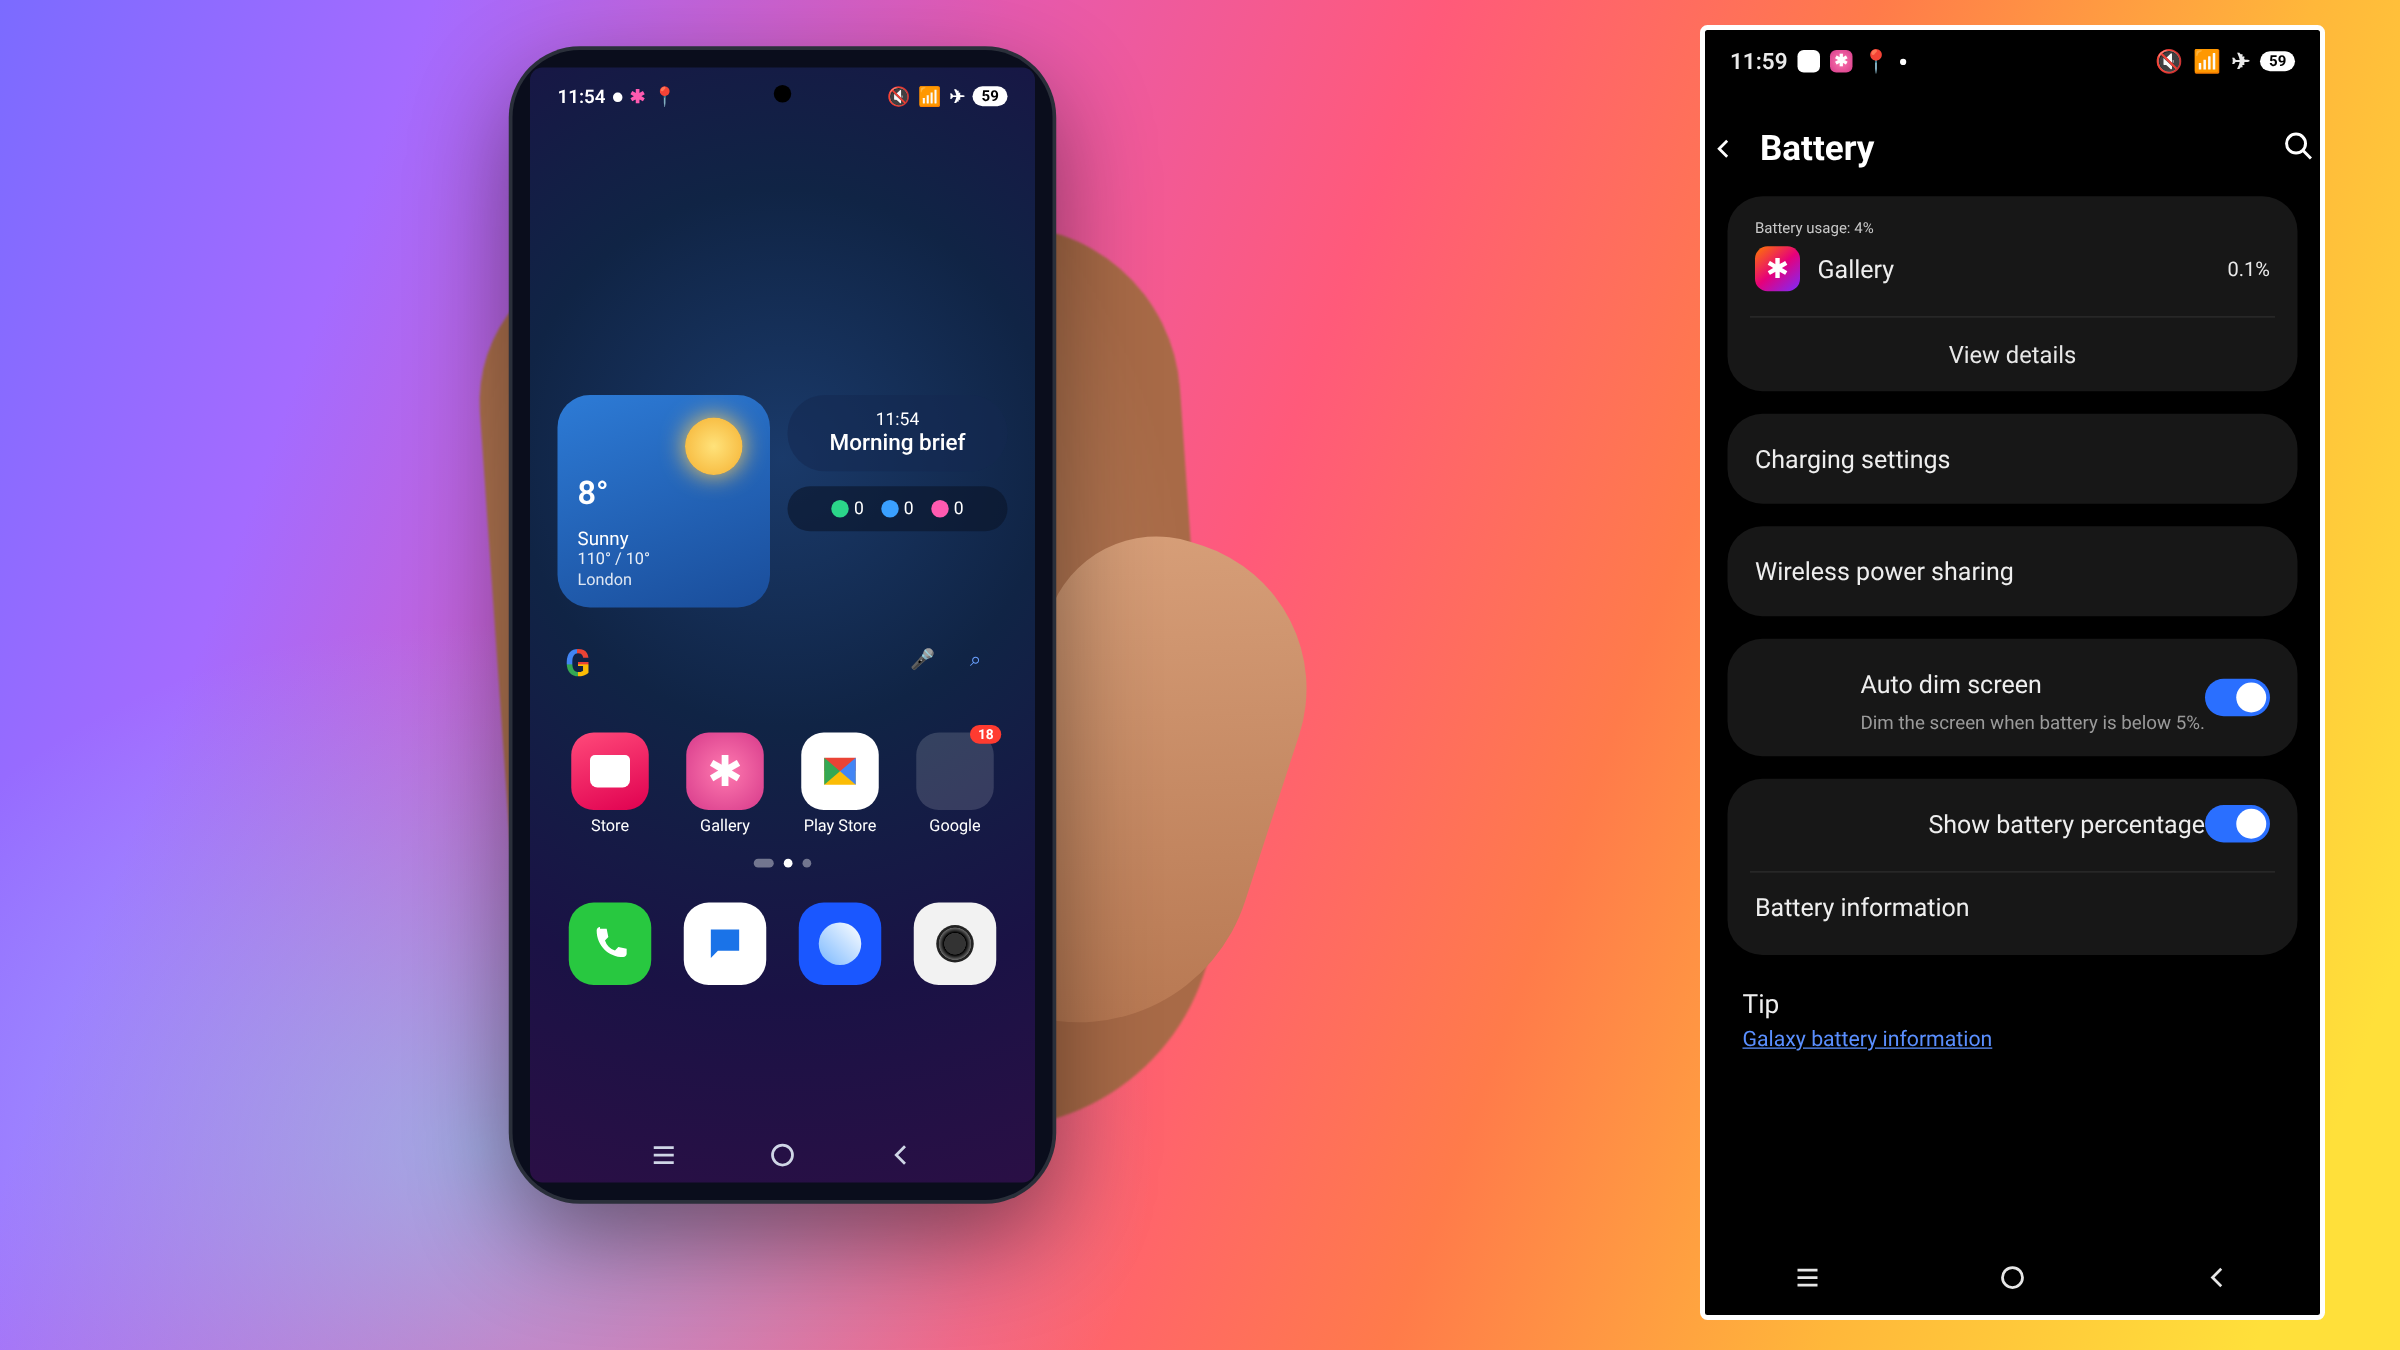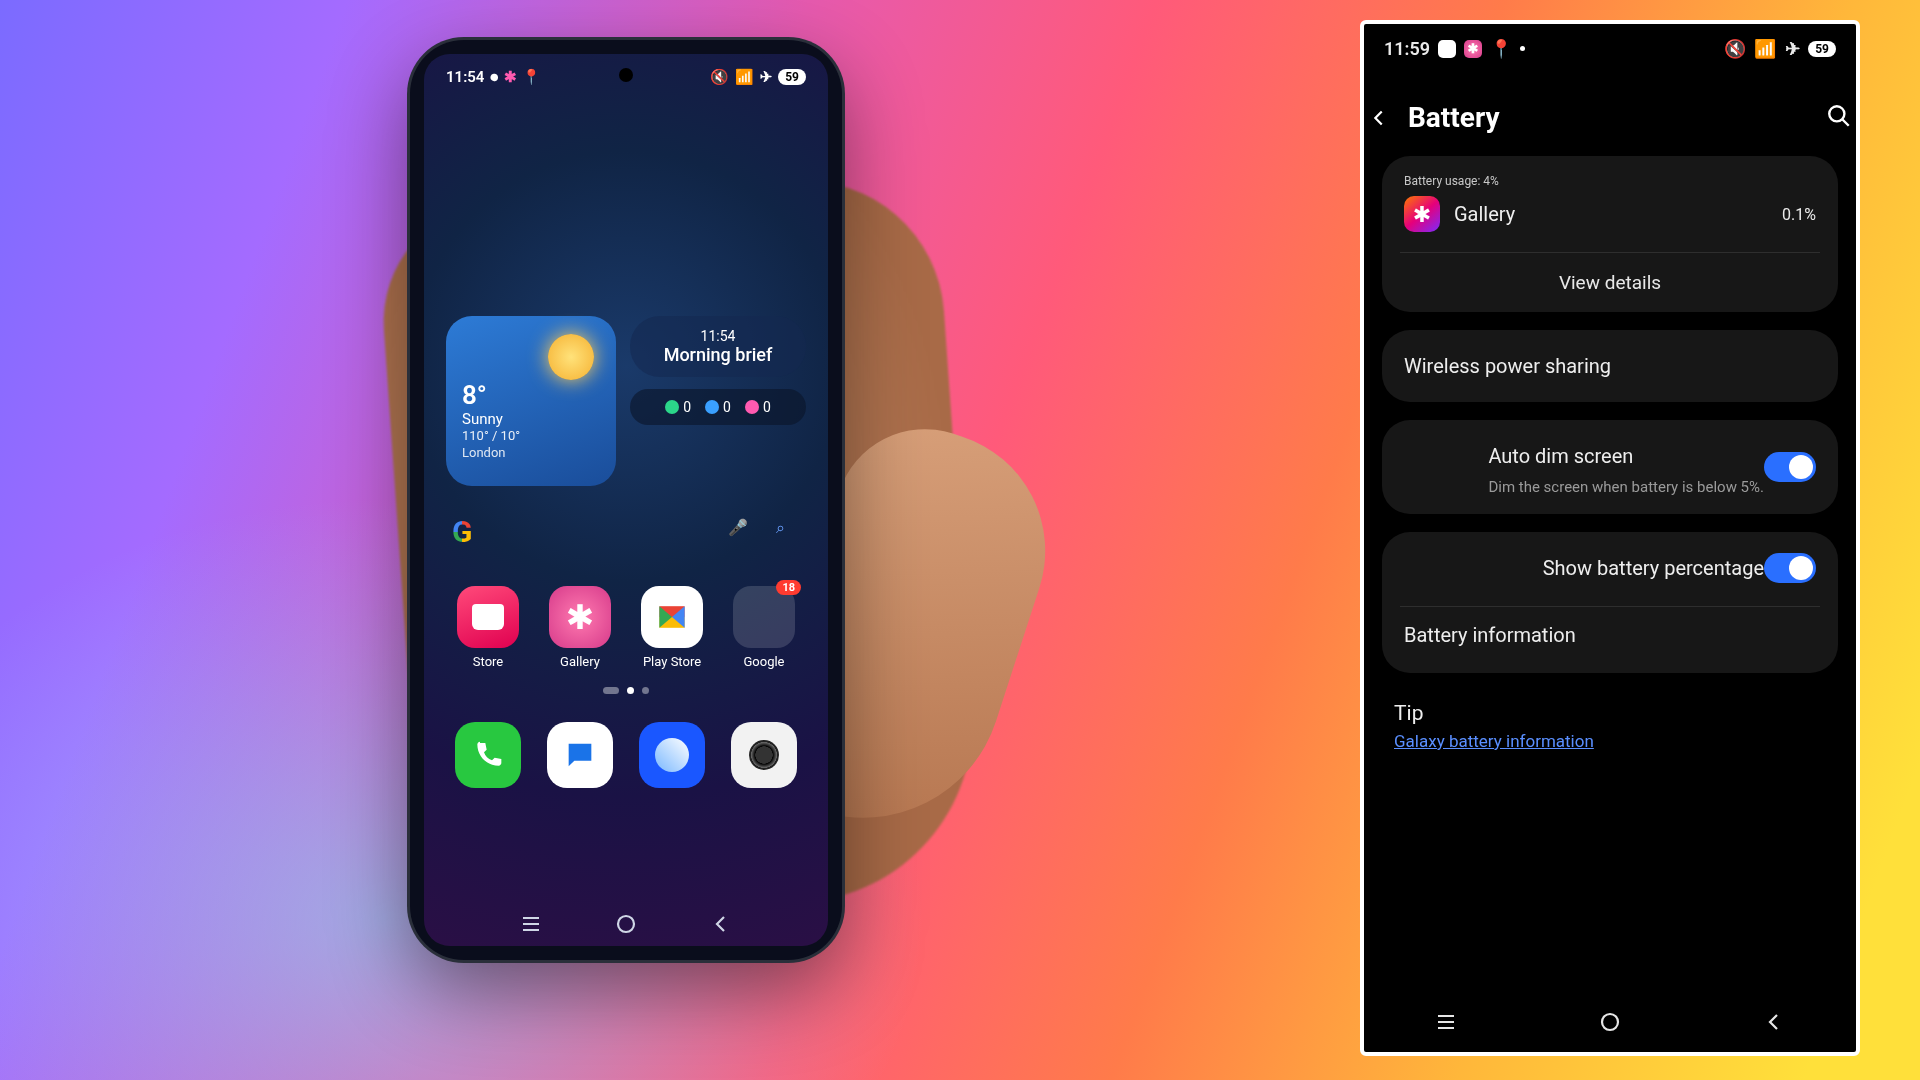--- a/index.html
+++ b/index.html
@@ -31,41 +31,41 @@
     border-radius: 90px 120px 140px 80px;
     transform: rotate(18deg);
   }
   .phone-left {
     position: absolute; left: 130px; top: -30px; width: 432px; height: 920px;
     background: #0a0d1c; border-radius: 54px;
     box-shadow: 0 0 0 3px #2a2f3a, 0 30px 80px rgba(0,0,0,.45);
     overflow: hidden;
   }
   .screen-left {
-    position: absolute; inset: 14px; border-radius: 26px; overflow: hidden;
+    position: absolute; inset: 14px; border-radius: 10px; overflow: hidden;
     background: radial-gradient(circle at 50% 35%, #1a3a6a 0%, #102445 35%, #1a1245 70%, #2a0f45 100%);
   }
   .punchhole { position: absolute; top: 14px; left: 50%; transform: translateX(-50%); width: 14px; height: 14px; background: #000; border-radius: 50%; }
 
   .status-left {
     display: flex; justify-content: space-between; align-items: center;
     padding: 14px 22px 0; color: #fff; font-size: 17px; font-weight: 600;
   }
   .status-left .icons { display: flex; gap: 6px; align-items: center; font-size: 15px; }
   .batt-pill { background: #fff; color: #000; border-radius: 10px; padding: 1px 7px; font-size: 12px; font-weight: 700; }
 
   .widget-row { display: flex; gap: 14px; padding: 230px 22px 0; }
   .weather {
     width: 170px; height: 170px; border-radius: 26px;
     background: linear-gradient(160deg, #2d7bd6, #1a4d9a);
     padding: 16px; color: #fff; position: relative;
   }
   .sun { position: absolute; top: 18px; right: 22px; width: 46px; height: 46px; background: radial-gradient(circle, #ffe27a, #f5b030); border-radius: 50%; box-shadow: 0 0 20px #ffcf5a; }
   .weather .temp { font-size: 26px; font-weight: 600; margin-top: 48px; }
-  .weather .cond { font-size: 15px; margin-top: 0; }
+  .weather .cond { font-size: 15px; margin-top: 12px; }
   .weather .range { font-size: 13px; opacity: .9; }
   .weather .city { font-size: 13px; opacity: .85; margin-top: 2px; }
 
   .right-widgets { display: flex; flex-direction: column; gap: 12px; flex: 1; }
   .brief { background: rgba(20,40,80,.55); border-radius: 30px; padding: 12px 18px; color: #fff; text-align: center; }
   .brief .t { font-size: 14px; }
   .brief .m { font-size: 18px; font-weight: 500; }
   .health { background: rgba(10,20,40,.6); border-radius: 30px; padding: 10px 16px; color: #fff; display: flex; justify-content: center; gap: 14px; font-size: 14px; }
   .hdot { display: flex; align-items: center; gap: 4px; }
   .dot { width: 14px; height: 14px; border-radius: 50%; display: inline-block; }
@@ -333,20 +333,23 @@
       <div class="usage-app">
         <div class="gallery-chip">✱</div>
         <span>Gallery</span>
       </div>
       <span>0.1%</span>
     </div>
     <div class="divider"></div>
     <div class="view-details">View details</div>
   </div>
 
+  <div class="card">
+    <div class="row-item">Charging settings</div>
+  </div>
 
   <div class="card">
     <div class="row-item">Wireless power sharing</div>
   </div>
 
   <div class="card">
     <div class="row-flex">
       <div>
         <div class="row-item">Auto dim screen</div>
         <div class="row-sub">Dim the screen when battery is below 5%.</div>

